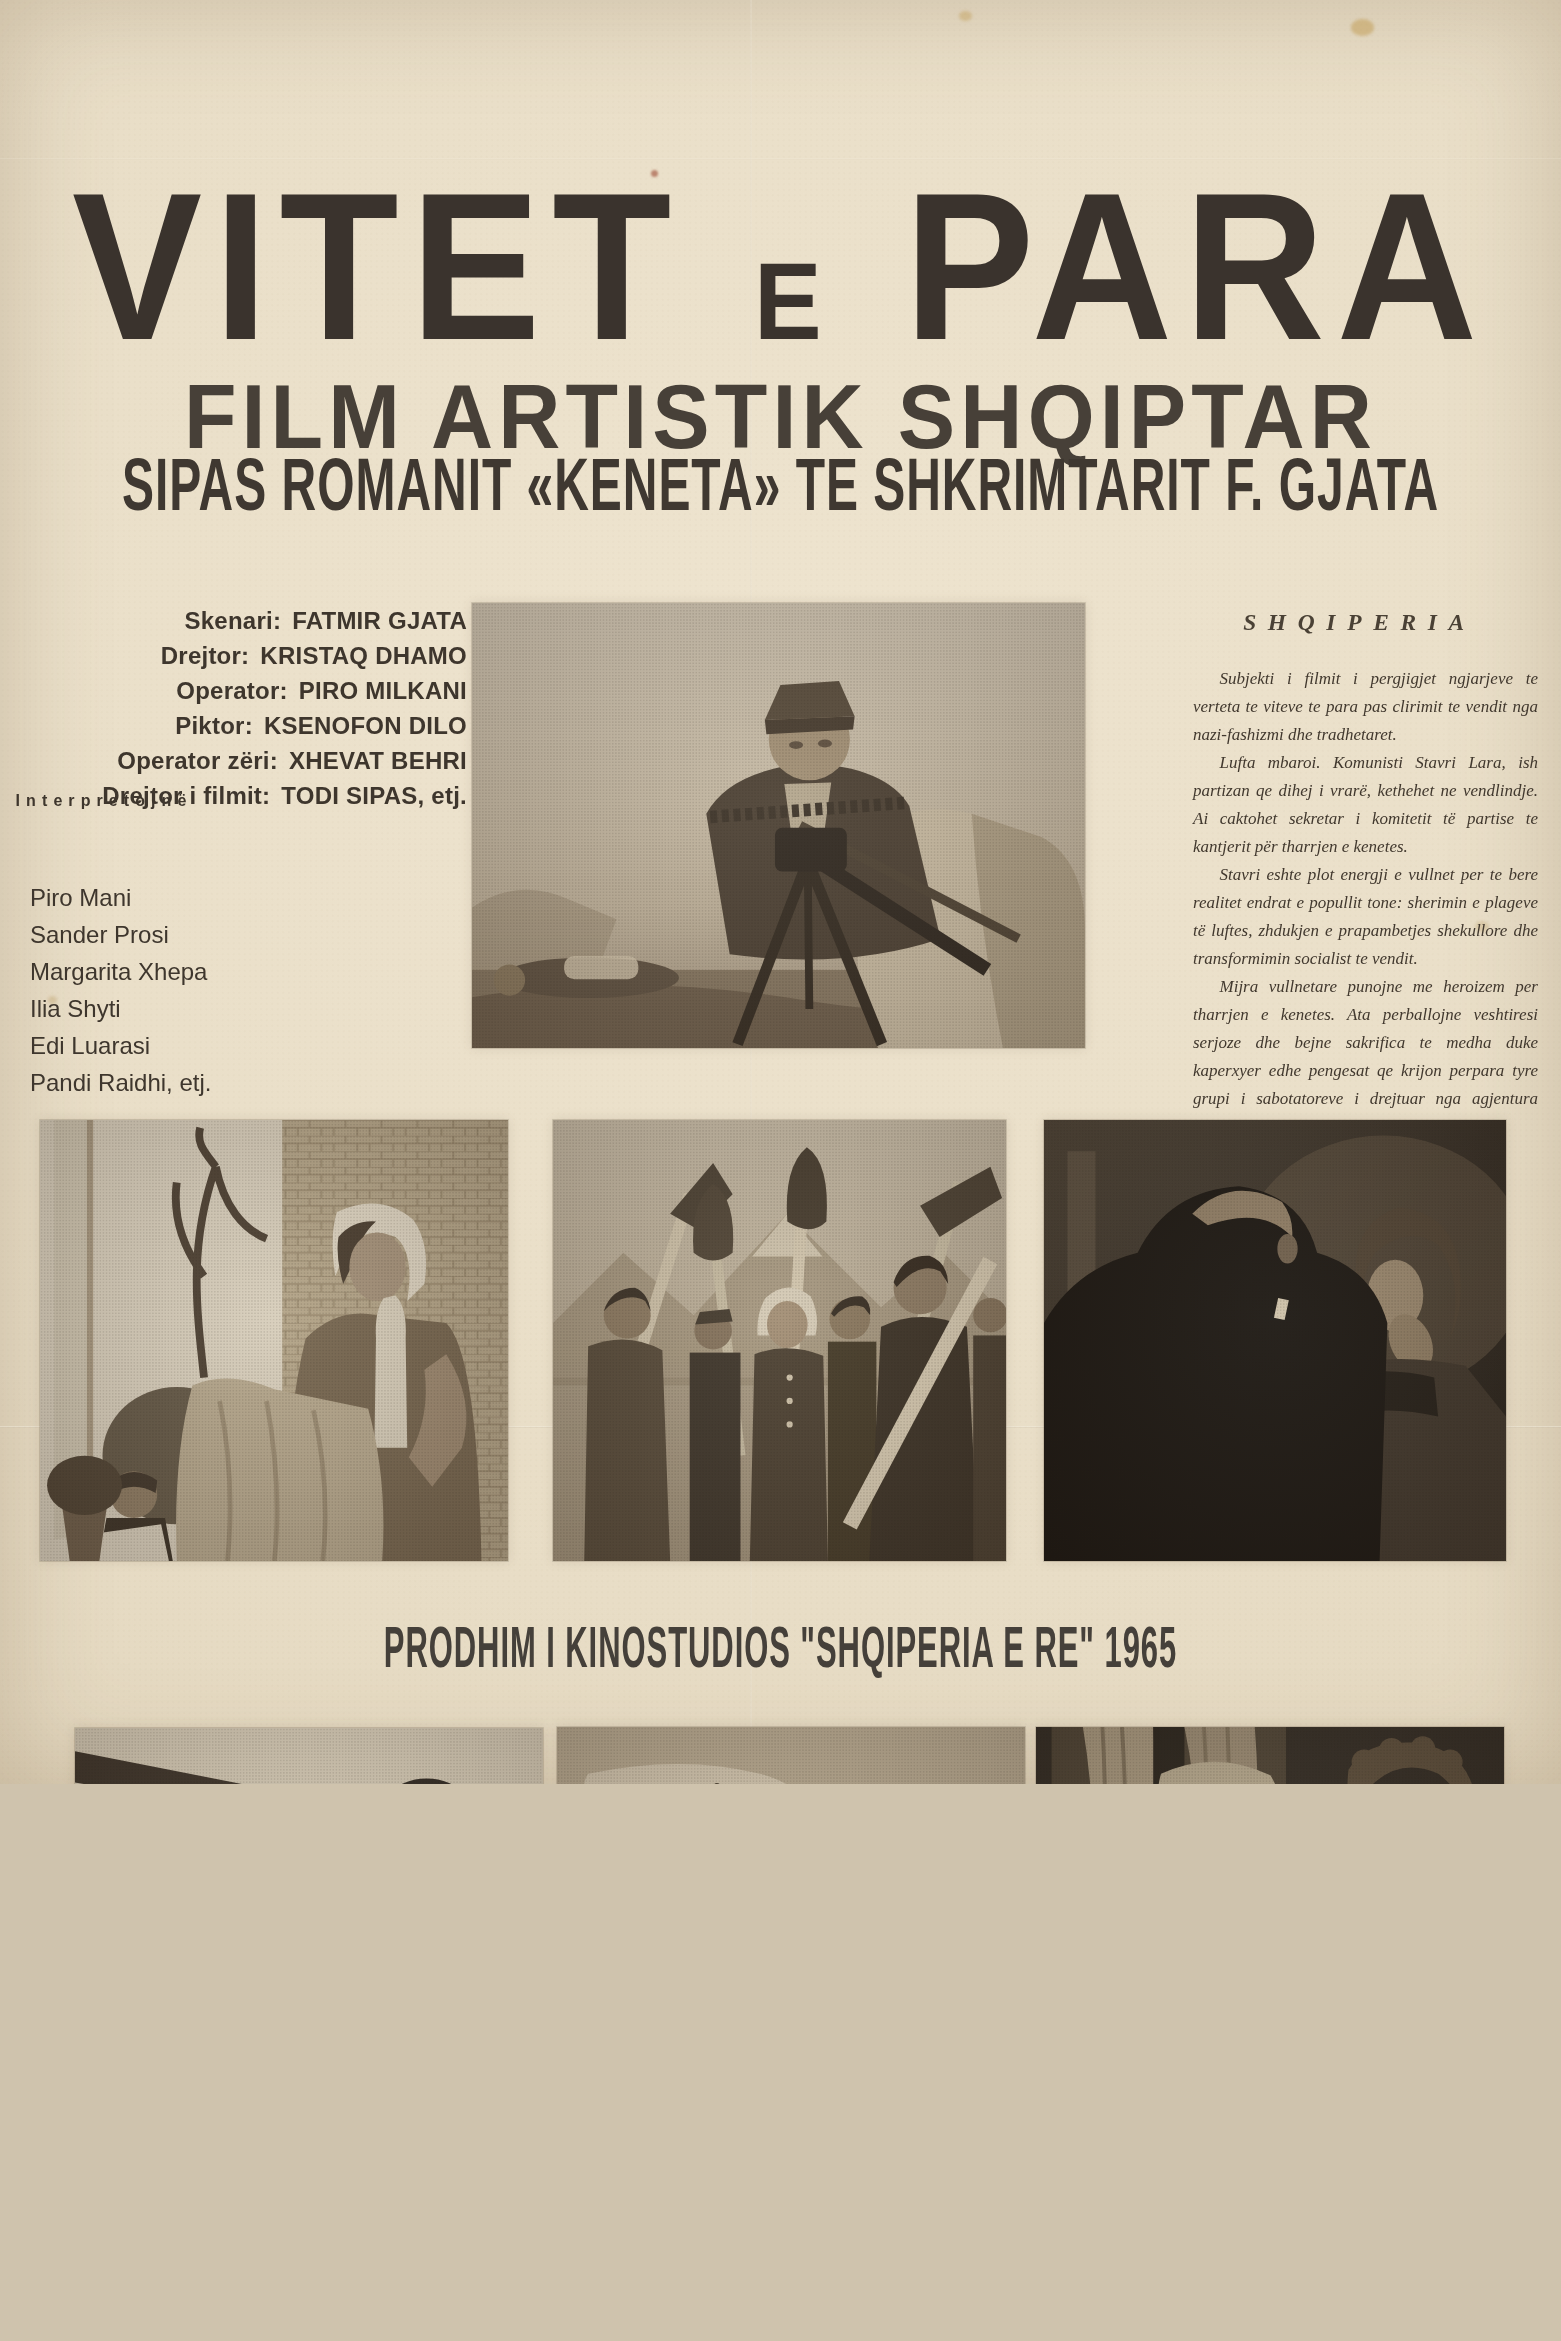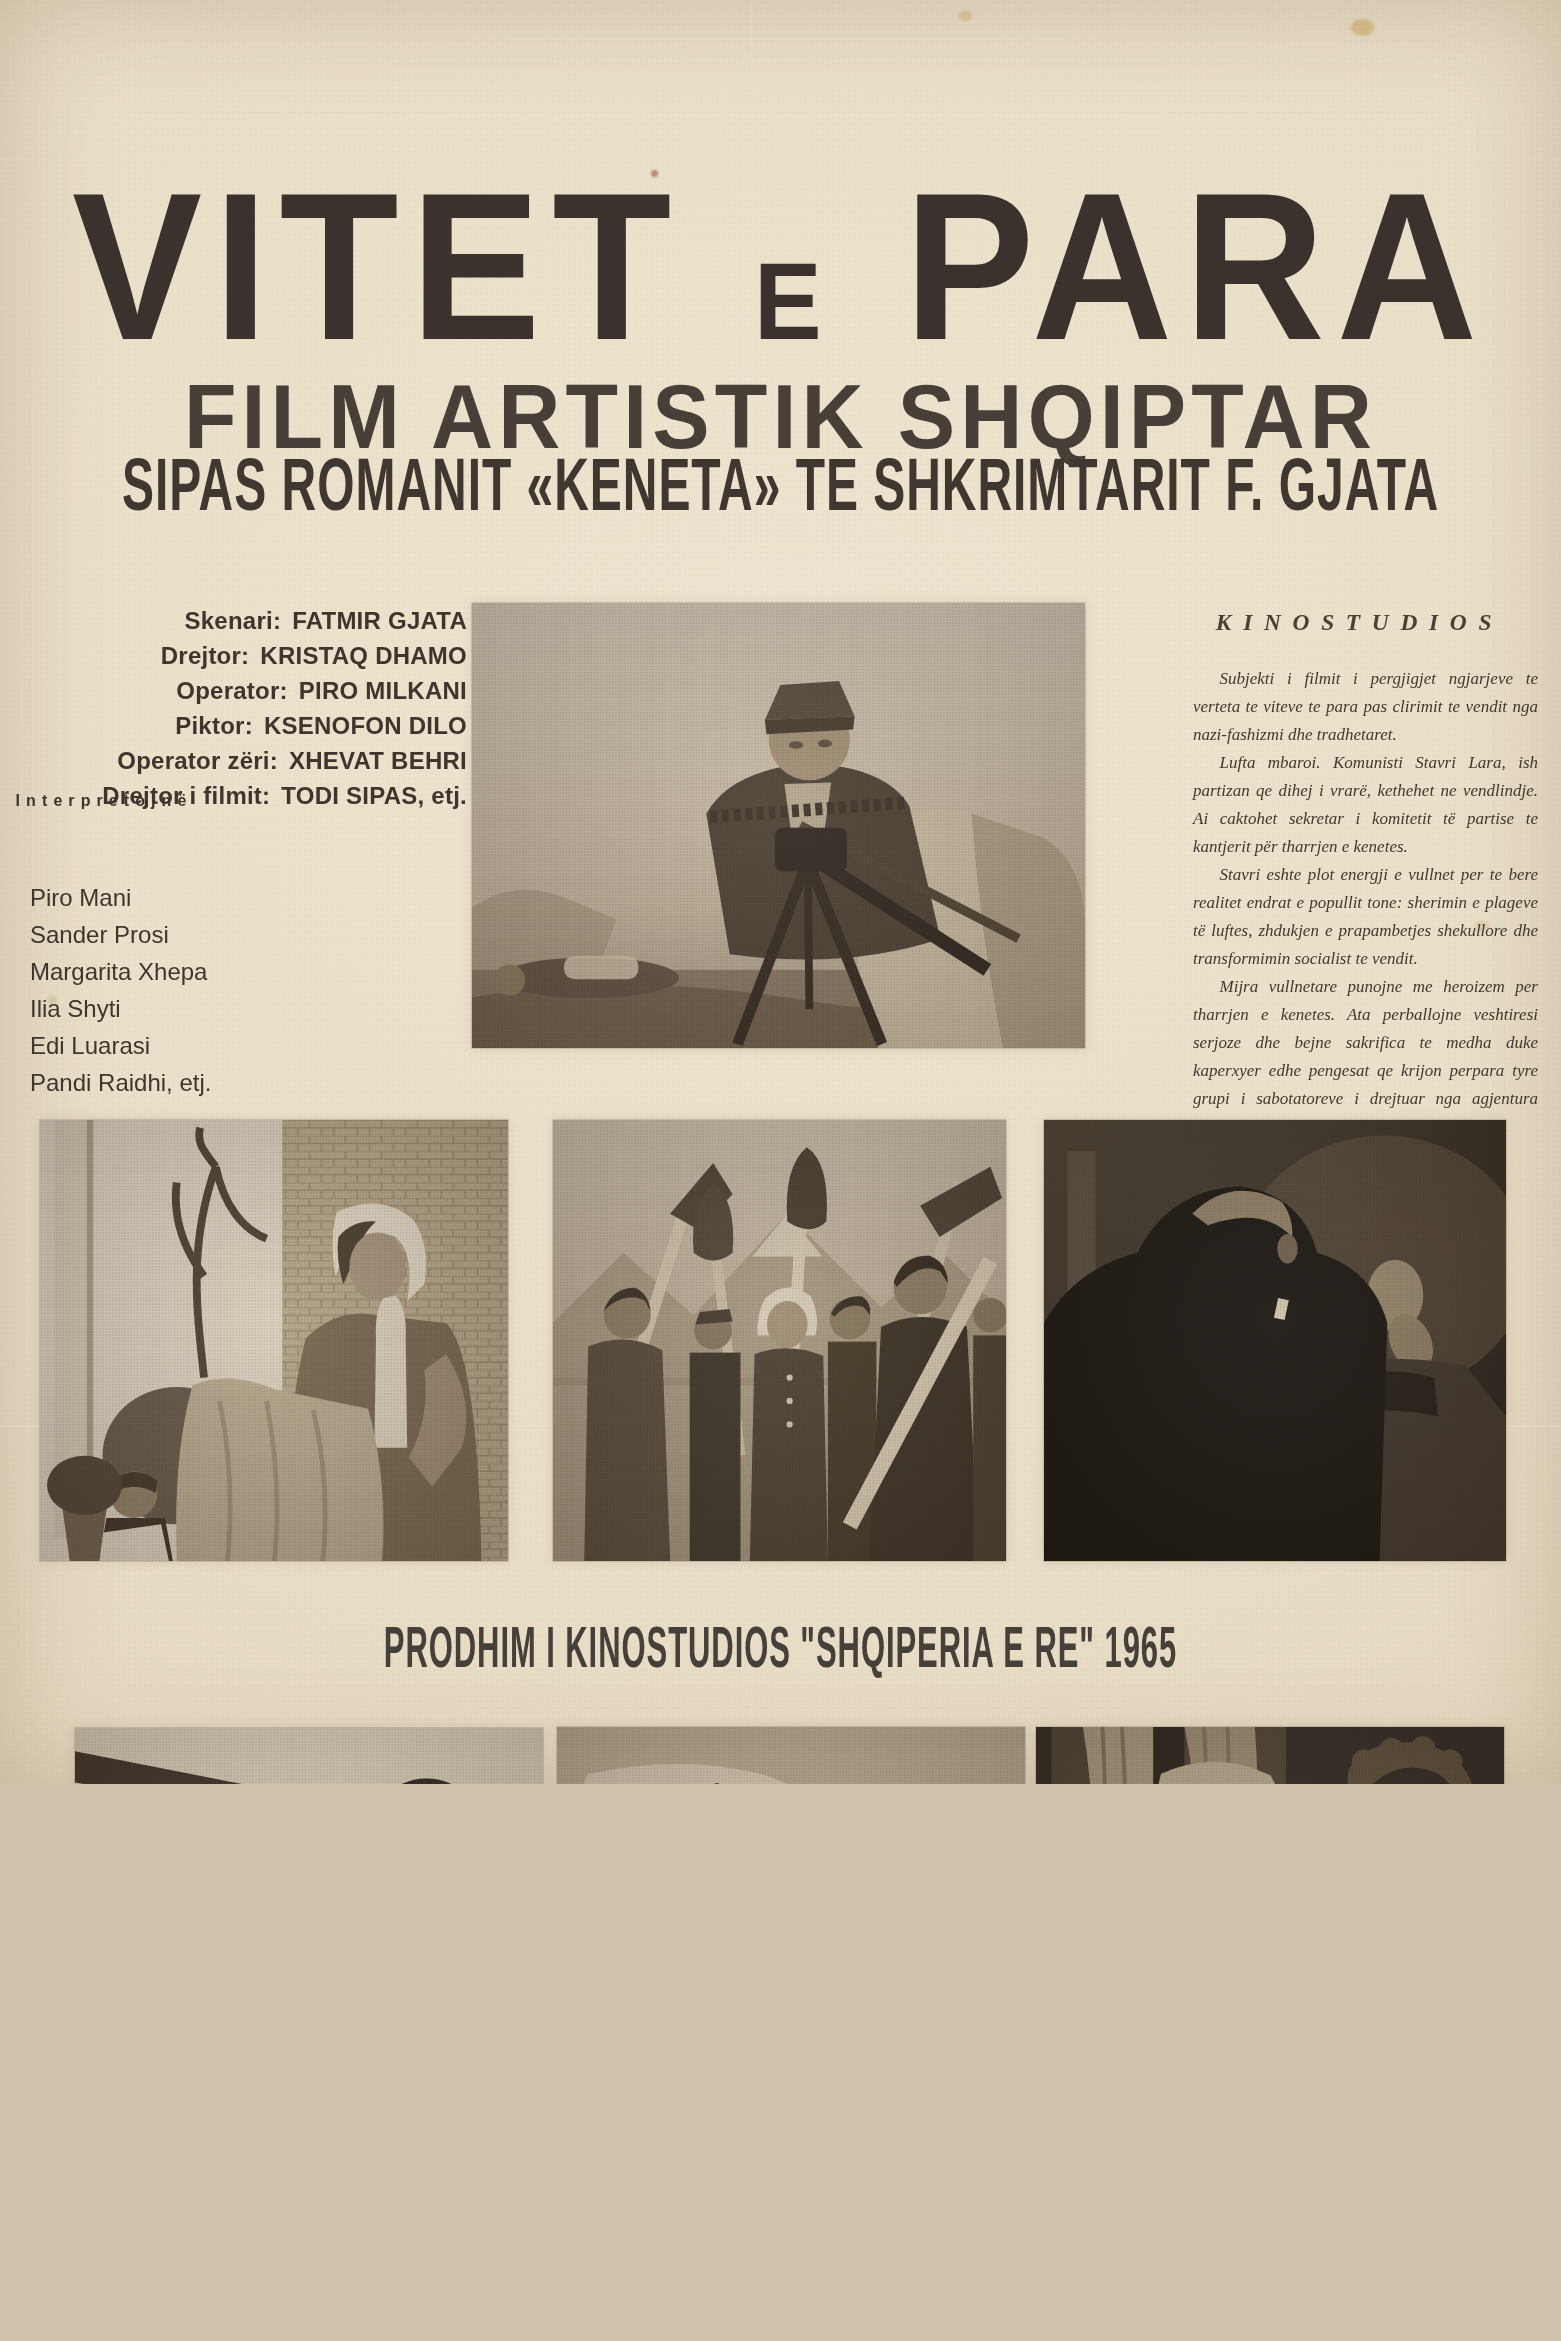--- a/index.html
+++ b/index.html
@@ -106,21 +106,21 @@
 
   <section class="cast">
     <div class="cast-item">Piro Mani</div>
     <div class="cast-item">Sander Prosi</div>
     <div class="cast-item">Margarita Xhepa</div>
     <div class="cast-item">Ilia Shyti</div>
     <div class="cast-item">Edi Luarasi</div>
     <div class="cast-item">Pandi Raidhi, etj.</div>
   </section>
 
-  <div class="syn-heading">KINOSTUDIOS</div>
+  <div class="syn-heading">SHQIPERIA</div>
   <section class="synopsis">
     <p>Subjekti i filmit i pergjigjet ngjarjeve te verteta te viteve te para pas clirimit te vendit nga nazi-fashizmi dhe tradhetaret.</p>
     <p>Lufta mbaroi. Komunisti Stavri Lara, ish partizan qe dihej i vrarë, kethehet ne vendlindje. Ai caktohet sekretar i komitetit të partise te kantjerit për tharrjen e kenetes.</p>
     <p>Stavri eshte plot energji e vullnet per te bere realitet endrat e popullit tone: sherimin e plageve të luftes, zhdukjen e prapambetjes shekullore dhe transformimin socialist te vendit.</p>
     <p>Mijra vullnetare punojne me heroizem per tharrjen e kenetes. Ata perballojne veshtiresi serjoze dhe bejne sakrifica te medha duke kaperxyer edhe pengesat qe krijon perpara tyre grupi i sabotatoreve i drejtuar nga agjentura imperialiste amerikane.</p>
   </section>
 
   <figure class="photo hero" style="margin:0">
     <svg viewBox="0 0 785 570" preserveAspectRatio="none">
       <defs>

